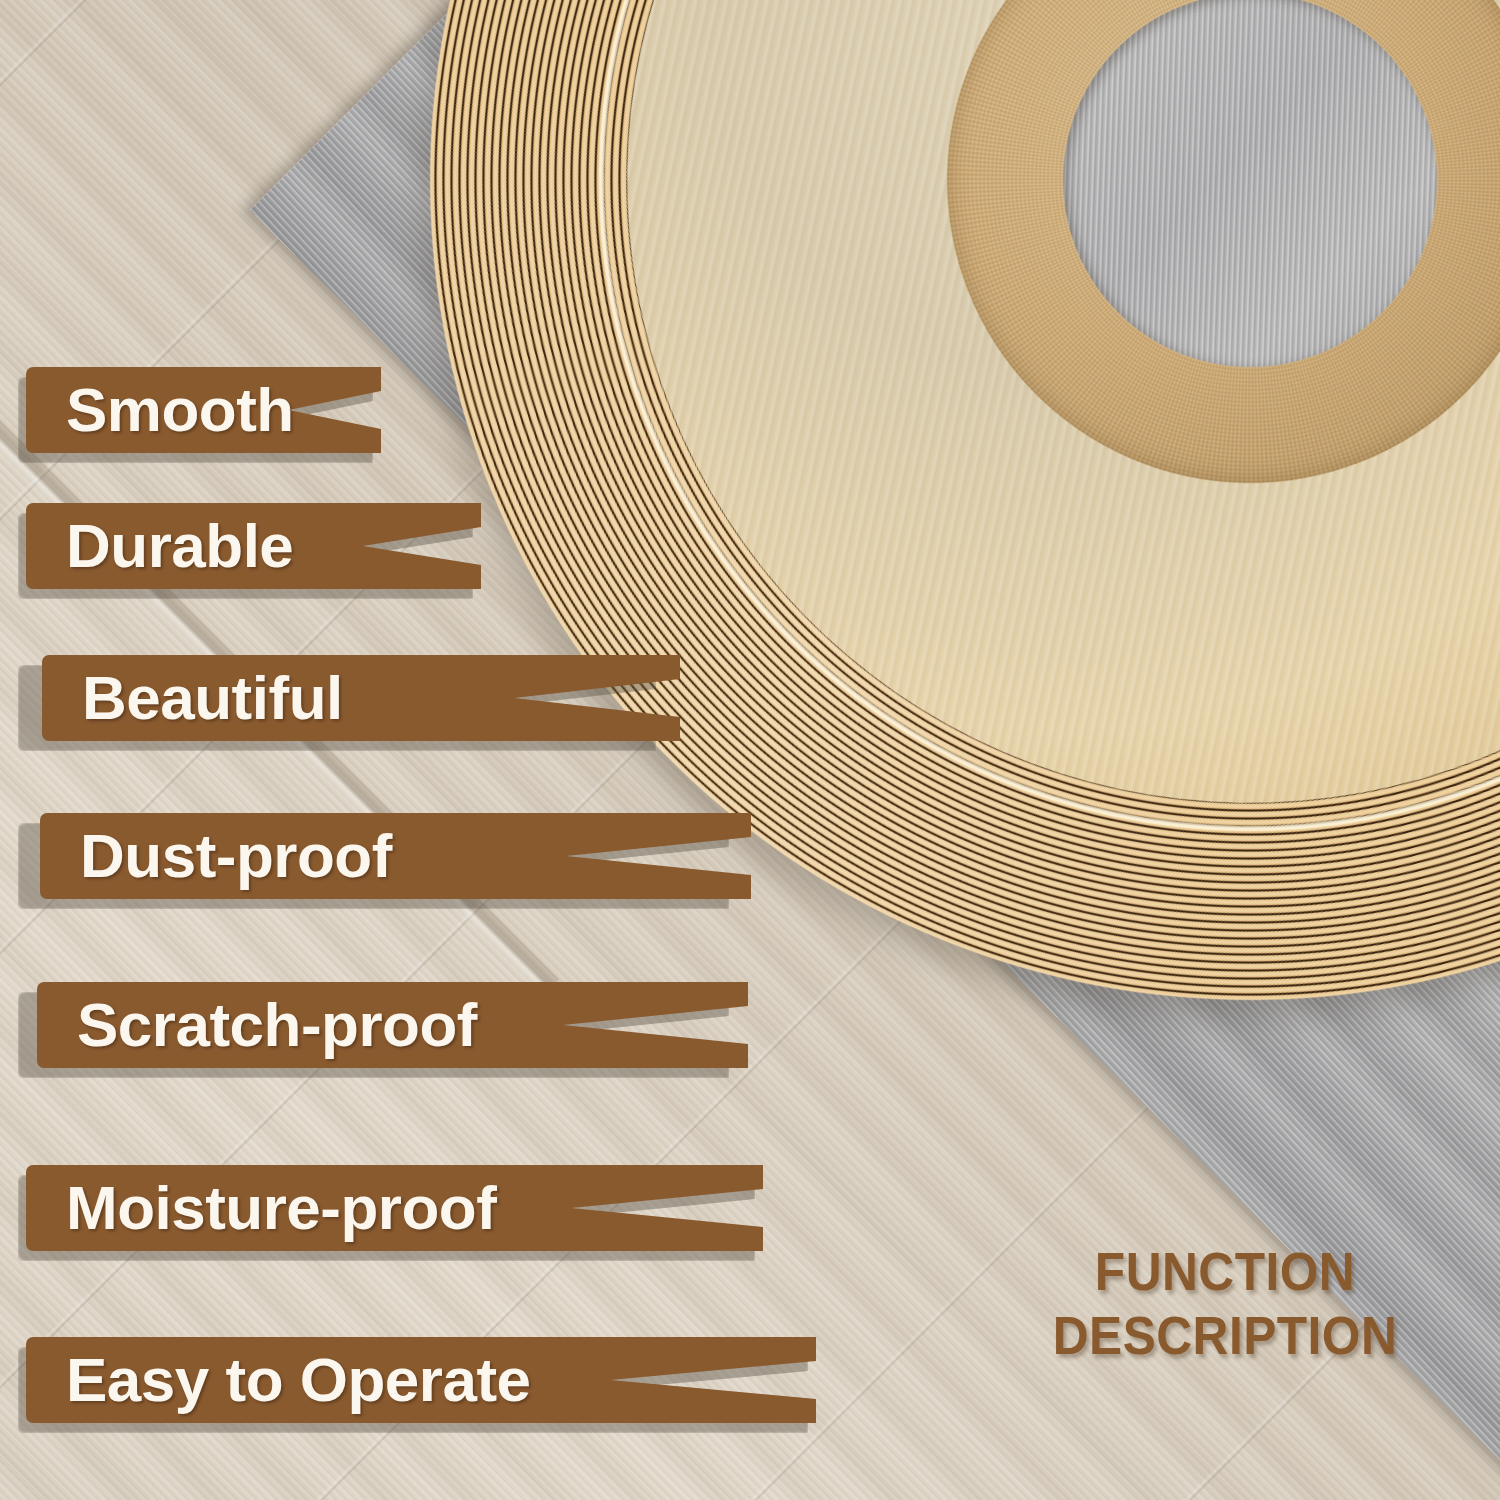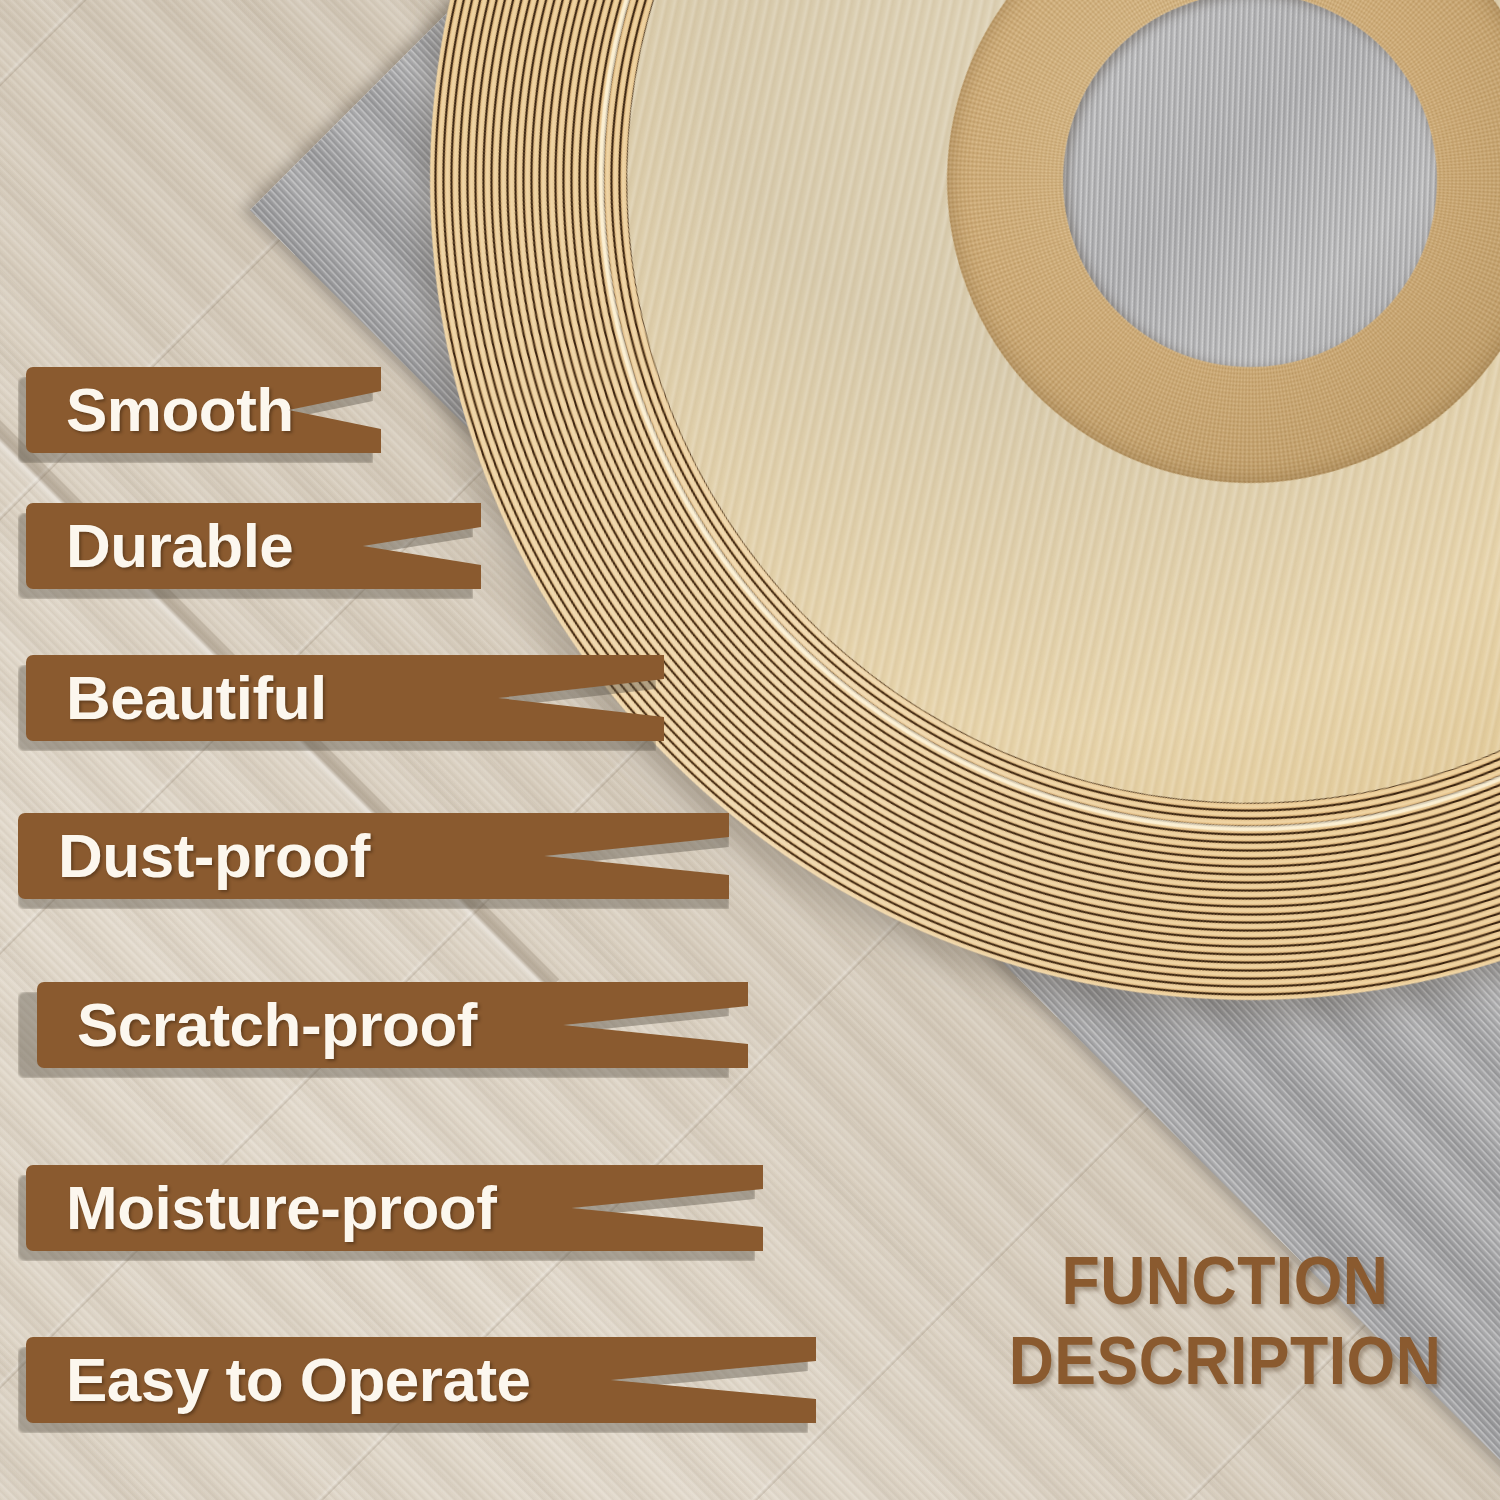--- a/index.html
+++ b/index.html
@@ -226,21 +226,21 @@
   }
 
   
   .fn-desc{
     position:absolute;
     left:975px; top:1240px;
     width:500px;
     text-align:center;
     color:#8a5a2f;
     font-weight:700;
-    font-size:68px;
+    font-size:54px;
     line-height:1.18;
     letter-spacing:0.5px;
     text-shadow:3px 4px 4px rgba(80,58,34,0.35);
   }
   .fn-desc .l1, .fn-desc .l2{ display:block; transform:scaleX(0.92); transform-origin:50% 50%; }
 </style>
 </head>
 <body>
 
 <div id="stage">
@@ -266,25 +266,25 @@
   <div id="banner-list">
       <div class="banner-shadow" style="left: 18px; top: 377px; width: 355px;"></div>
       <div class="banner" style="left: 26px; top: 367px; width: 355px;">
         <span class="banner-label">Smooth</span>
       </div>
       <div class="banner-shadow" style="left: 18px; top: 513px; width: 455px;"></div>
       <div class="banner" style="left: 26px; top: 503px; width: 455px; text-align: center;">
         <span class="banner-label">Durable</span>
       </div>
       <div class="banner-shadow" style="left: 18px; top: 665px; width: 638px;"></div>
-      <div class="banner" style="left: 26px; top: 655px; width: 638px;">
+      <div class="banner" style="left: 42px; top: 655px; width: 638px;">
         <span class="banner-label">Beautiful</span>
       </div>
       <div class="banner-shadow" style="left: 18px; top: 823px; width: 711px;"></div>
-      <div class="banner" style="left: 18px; top: 813px; width: 711px;">
+      <div class="banner" style="left: 40px; top: 813px; width: 711px;">
         <span class="banner-label">Dust-proof</span>
       </div>
       <div class="banner-shadow" style="left: 18px; top: 992px; width: 711px;"></div>
       <div class="banner" style="left: 26px; top: 982px; width: 711px; margin-left: 11px;">
         <span class="banner-label">Scratch-proof</span>
       </div>
       <div class="banner-shadow" style="left: 18px; top: 1175px; width: 737px;"></div>
       <div class="banner" style="left: 26px; top: 1165px; width: 737px;">
         <span class="banner-label">Moisture-proof</span>
       </div>

